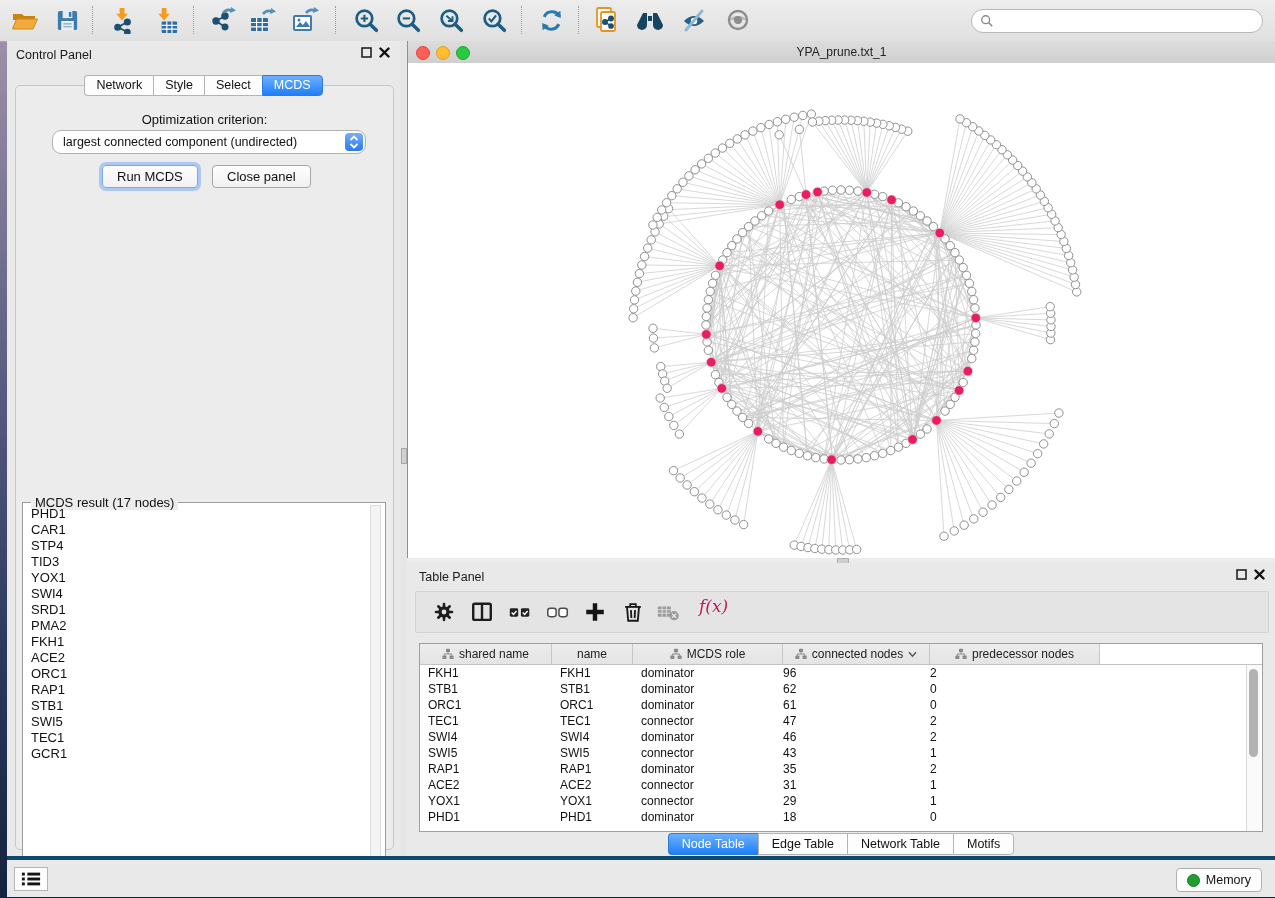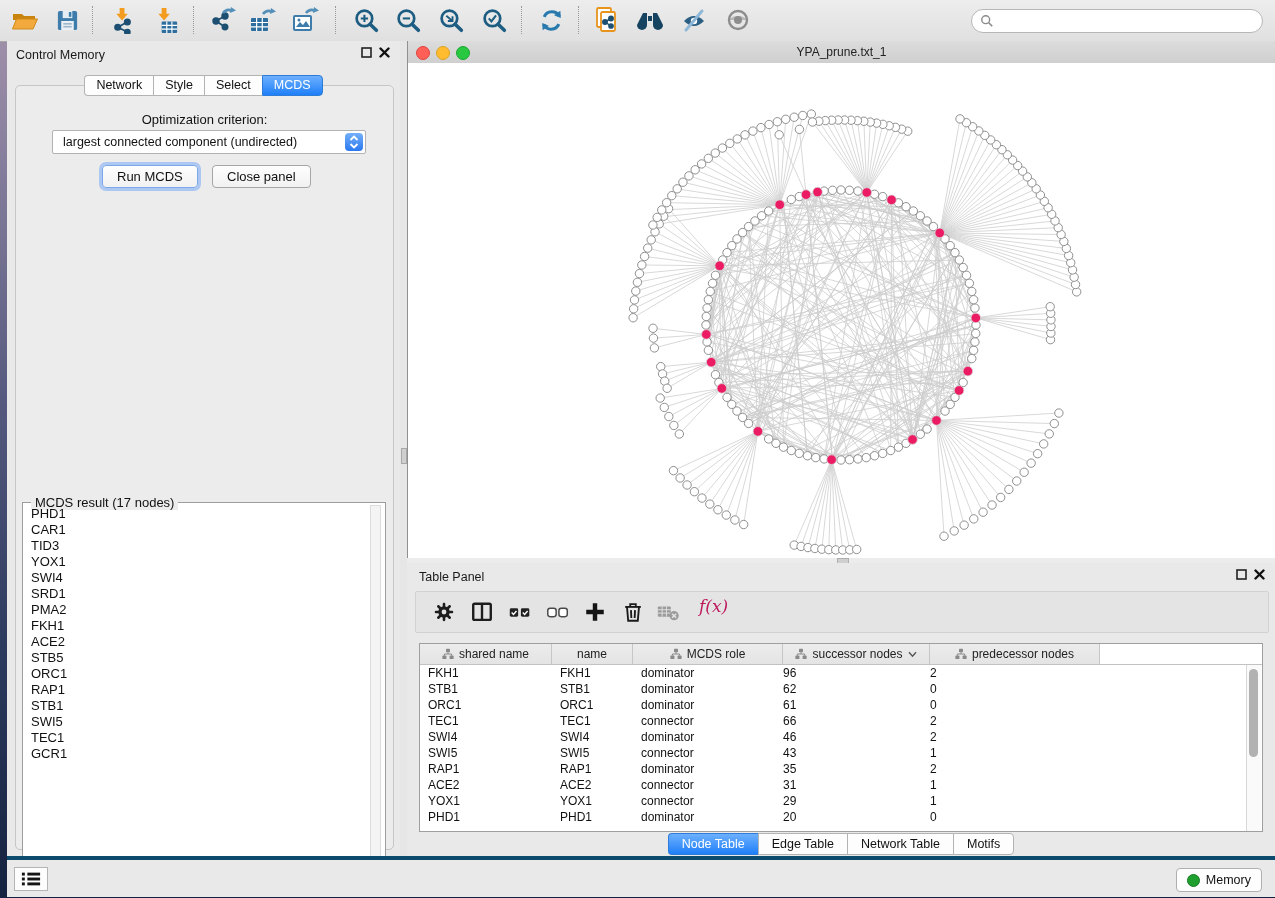--- a/index.html
+++ b/index.html
@@ -31,21 +31,21 @@
   #cp-tabs{position:absolute;left:0;top:34px;width:100%;display:flex;justify-content:center;z-index:3;}
   .cp-tab{height:19px;line-height:19px;padding:0 11px;font-size:12.5px;background:#fdfdfd;
     border:1px solid #b3b3b3;border-right:none;color:#111;}
   .cp-tab:first-child{border-top-left-radius:4px;border-bottom-left-radius:4px;}
   .cp-tab:last-child{border-right:1px solid #b3b3b3;border-top-right-radius:4px;border-bottom-right-radius:4px;}
   .cp-tab.active{background:linear-gradient(#6db0fe,#1f7ff8);color:#fff;border-color:#2e7cd8;}
   #cp-inner{position:absolute;left:8px;top:44px;width:377px;height:763px;background:#ececec;
     border:1px solid #c6c6c6;border-radius:5px;}
   #opt-label{position:absolute;left:0;top:26px;width:100%;text-align:center;font-size:13px;color:#111;}
   #criterion-select{position:absolute;left:36px;top:44px;width:314px;height:24px;background:#fff;
-    border:1px solid #b2b2b2;border-radius:2px;box-sizing:border-box;}
+    border:1px solid #b2b2b2;border-radius:9px;box-sizing:border-box;}
   #criterion-value{position:absolute;left:10px;top:4px;font-size:12.5px;color:#111;white-space:nowrap;}
   #criterion-stepper{position:absolute;right:2px;top:2px;width:18px;height:18px;border-radius:4px;
     background:linear-gradient(#74b0f9,#2a78f0);display:flex;flex-direction:column;align-items:center;justify-content:center;}
   .btn{position:absolute;height:23px;background:linear-gradient(#fefefe,#f1f1f1);border:1px solid #a6a6a6;
     border-radius:4px;font-size:13px;color:#111;padding:0 14px;font-family:"Liberation Sans",sans-serif;}
   #run-mcds{left:86px;top:79px;border-color:#7aa8e8;box-shadow:0 0 0 3px rgba(120,170,245,.55);}
   #close-panel{left:196px;top:79px;}
   #mcds-group{position:absolute;left:6px;top:416px;width:362px;height:368px;border:1px solid #9d9d9d;
     background:#fff;margin:0;padding:0;}
   #mcds-legend{position:absolute;left:8px;top:-8px;background:#ececec;padding:0 4px;font-size:13px;color:#111;}
@@ -265,21 +265,21 @@
       <svg width="14" height="14" viewBox="0 0 16 16" style="margin-left:8px">
         <circle cx="6.5" cy="6.5" r="4.5" fill="none" stroke="#8a8a8a" stroke-width="1.6"></circle>
         <line x1="10" y1="10" x2="14" y2="14" stroke="#8a8a8a" stroke-width="1.8"></line>
       </svg>
       <input type="text" placeholder="" style="">
     </div>
   </div>
 
   <div id="control-panel" class="abs">
     <div id="cp-header">
-      <span id="cp-title">Control Memory</span>
+      <span id="cp-title">Control Panel</span>
       <span class="win-btns">
         <svg width="11" height="11" viewBox="0 0 11 11">
           <rect x="1" y="1" width="9" height="9" fill="none" stroke="#222" stroke-width="1.6"></rect>
         </svg>
         <svg width="11" height="11" viewBox="0 0 11 11">
           <path d="M1.5 1.5 L9.5 9.5 M9.5 1.5 L1.5 9.5" stroke="#111" stroke-width="2.4" stroke-linecap="round"></path>
         </svg>
       </span>
     </div>
     <div id="cp-tabs">
@@ -299,28 +299,28 @@
           </svg>
         </span>
       </div>
       <button class="btn" id="run-mcds">Run MCDS</button>
       <button class="btn" id="close-panel">Close panel</button>
       <div id="mcds-group">
         <span id="mcds-legend">MCDS result (17 nodes)</span>
         <div id="mcds-list">
             <div class="mcds-item">PHD1</div>
             <div class="mcds-item">CAR1</div>
+            <div class="mcds-item">STP4</div>
             <div class="mcds-item">TID3</div>
             <div class="mcds-item">YOX1</div>
             <div class="mcds-item">SWI4</div>
             <div class="mcds-item">SRD1</div>
             <div class="mcds-item">PMA2</div>
             <div class="mcds-item">FKH1</div>
             <div class="mcds-item">ACE2</div>
-            <div class="mcds-item">STB5</div>
             <div class="mcds-item">ORC1</div>
             <div class="mcds-item">RAP1</div>
             <div class="mcds-item">STB1</div>
             <div class="mcds-item">SWI5</div>
             <div class="mcds-item">TEC1</div>
             <div class="mcds-item">GCR1</div>
           </div>
         <div id="mcds-scroll"></div>
       </div>
     </div>
@@ -1131,21 +1131,21 @@
           </div>
           <div class="nt-hcell" style="width: 147px;">
             <svg width="12" height="12" viewBox="0 0 12 12">
               <g fill="#8a8a8a">
                 <rect x="4" y="0.8" width="4" height="3.4" rx="0.6"></rect>
                 <rect x="0.4" y="7.6" width="4" height="3.4" rx="0.6"></rect>
                 <rect x="7.6" y="7.6" width="4" height="3.4" rx="0.6"></rect>
               </g>
               <path d="M6 4.2 V6 M2.4 7.6 V6 H9.6 V7.6" stroke="#8a8a8a" stroke-width="1" fill="none"></path>
             </svg>
-            <span>successor nodes</span>
+            <span>connected nodes</span>
             <svg width="9" height="7" viewBox="0 0 10 8">
               <path d="M1 1.5 l4 4.5 4 -4.5" fill="none" stroke="#555" stroke-width="1.6"></path>
             </svg>
           </div>
           <div class="nt-hcell" style="width: 170px;">
             <svg width="12" height="12" viewBox="0 0 12 12">
               <g fill="#8a8a8a">
                 <rect x="4" y="0.8" width="4" height="3.4" rx="0.6"></rect>
                 <rect x="0.4" y="7.6" width="4" height="3.4" rx="0.6"></rect>
                 <rect x="7.6" y="7.6" width="4" height="3.4" rx="0.6"></rect>
@@ -1174,21 +1174,21 @@
             <div class="nt-cell al" style="width: 132px;">ORC1</div>
             <div class="nt-cell al" style="width: 81px;">ORC1</div>
             <div class="nt-cell al" style="width: 150px;">dominator</div>
             <div class="nt-cell ar" style="width: 147px;">61</div>
             <div class="nt-cell ar" style="width: 170px;">0</div>
           </div>
           <div class="nt-row">
             <div class="nt-cell al" style="width: 132px;">TEC1</div>
             <div class="nt-cell al" style="width: 81px;">TEC1</div>
             <div class="nt-cell al" style="width: 150px;">connector</div>
-            <div class="nt-cell ar" style="width: 147px;">66</div>
+            <div class="nt-cell ar" style="width: 147px;">47</div>
             <div class="nt-cell ar" style="width: 170px;">2</div>
           </div>
           <div class="nt-row">
             <div class="nt-cell al" style="width: 132px;">SWI4</div>
             <div class="nt-cell al" style="width: 81px;">SWI4</div>
             <div class="nt-cell al" style="width: 150px;">dominator</div>
             <div class="nt-cell ar" style="width: 147px;">46</div>
             <div class="nt-cell ar" style="width: 170px;">2</div>
           </div>
           <div class="nt-row">
@@ -1216,21 +1216,21 @@
             <div class="nt-cell al" style="width: 132px;">YOX1</div>
             <div class="nt-cell al" style="width: 81px;">YOX1</div>
             <div class="nt-cell al" style="width: 150px;">connector</div>
             <div class="nt-cell ar" style="width: 147px;">29</div>
             <div class="nt-cell ar" style="width: 170px;">1</div>
           </div>
           <div class="nt-row">
             <div class="nt-cell al" style="width: 132px;">PHD1</div>
             <div class="nt-cell al" style="width: 81px;">PHD1</div>
             <div class="nt-cell al" style="width: 150px;">dominator</div>
-            <div class="nt-cell ar" style="width: 147px;">20</div>
+            <div class="nt-cell ar" style="width: 147px;">18</div>
             <div class="nt-cell ar" style="width: 170px;">0</div>
           </div>
         </div>
       <div id="nt-scroll">
         <div id="nt-thumb"></div>
       </div>
     </div>
 
     <div id="tp-tabs">
         <div class="tp-tab active">Node Table</div>

